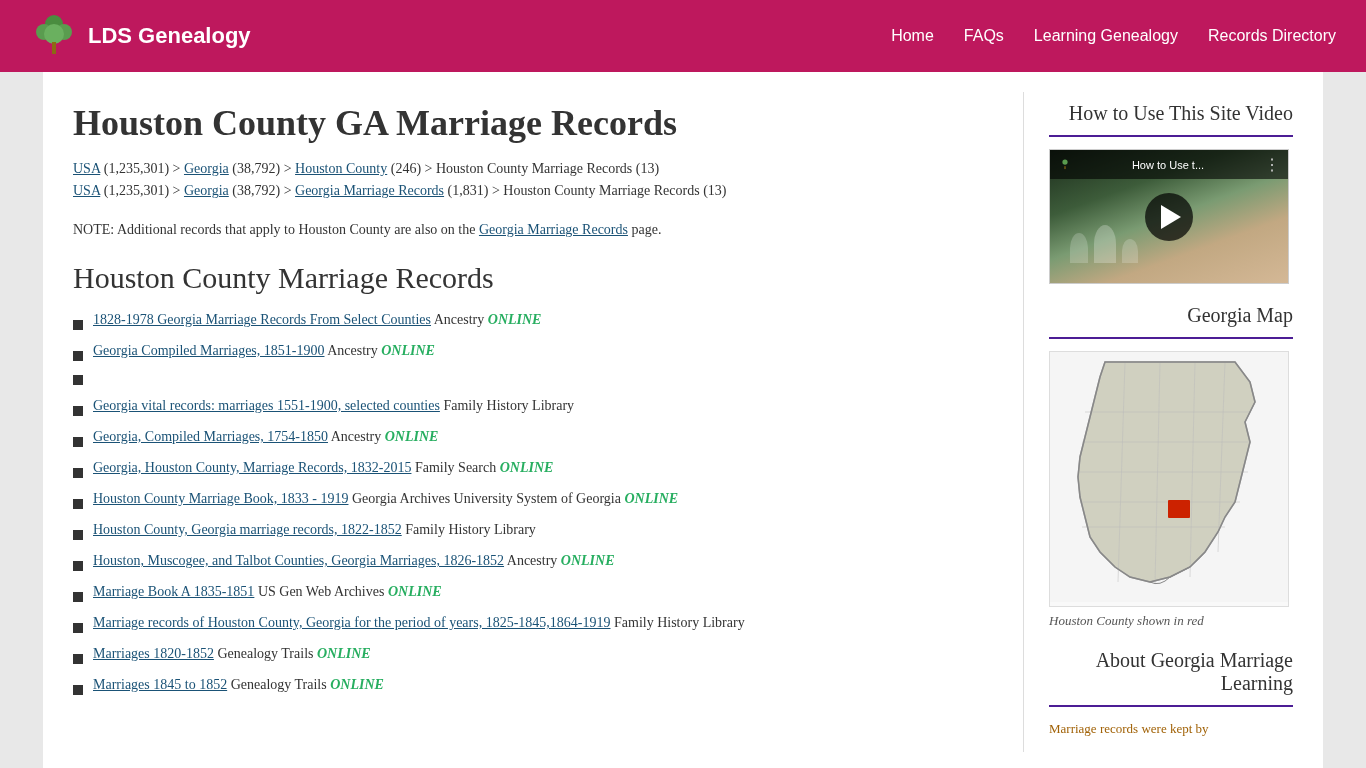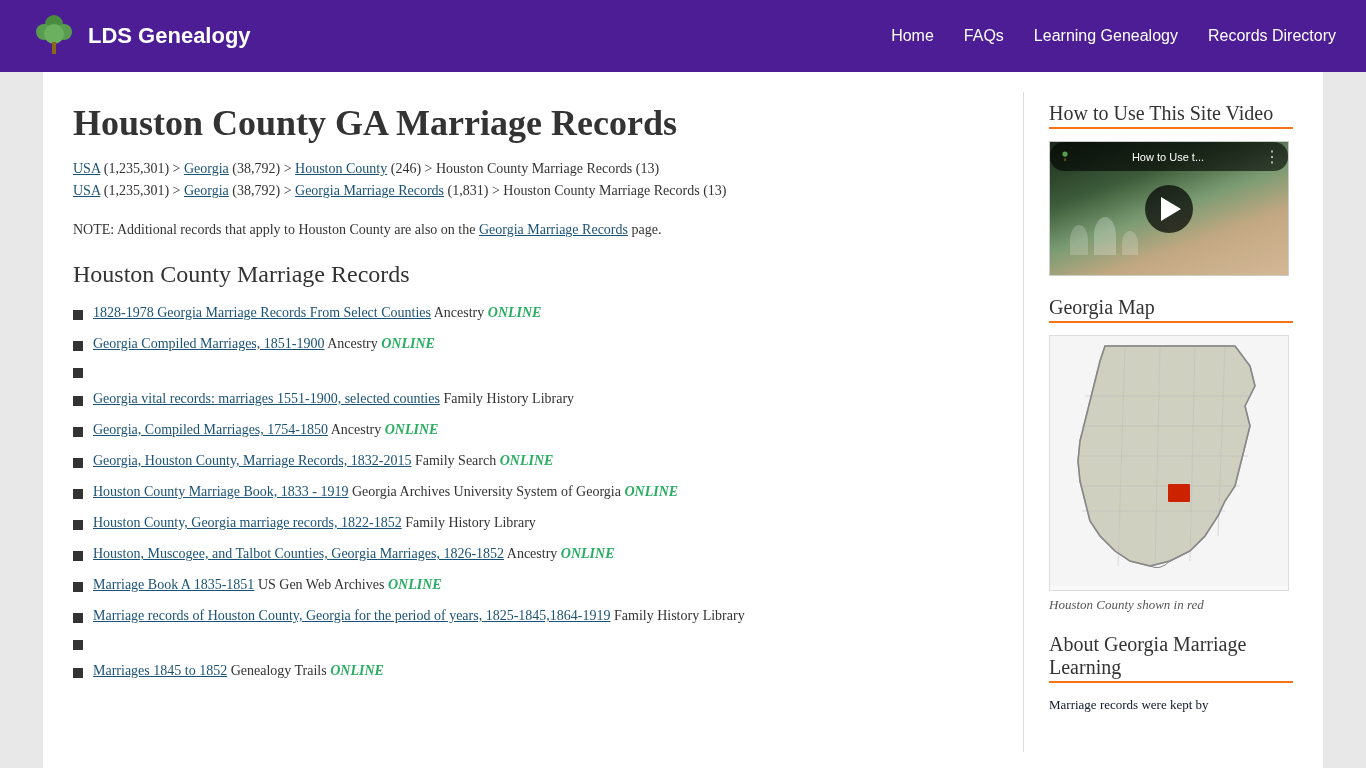--- a/index.html
+++ b/index.html
@@ -1,20 +1,20 @@
 <!DOCTYPE html>
 <html><head>
   <meta charset="utf-8">
   <style>
     * { box-sizing: border-box; margin: 0; padding: 0; }
     body { font-family: Georgia, 'Times New Roman', serif; font-size: 15px; color: #333; background: #e8e8e8; }
 
     
     .header {
-      background: #4c1d95;
+      background: #be185d;
       display: flex;
       align-items: center;
       justify-content: space-between;
       padding: 8px 30px;
       height: 72px;
     }
     .logo-area {
       display: flex;
       align-items: center;
       gap: 10px;
@@ -92,36 +92,36 @@
       font-size: 14px;
       line-height: 1.6;
     }
     .note-text a {
       color: #1a5276;
       text-decoration: underline;
     }
 
     
     .section-heading {
-      font-size: 24px;
+      font-size: 30px;
       font-weight: normal;
       color: #333;
       margin-bottom: 14px;
       margin-top: 10px;
     }
 
     
     .record-list {
       list-style: none;
       padding: 0;
       margin: 0;
     }
     .record-list li {
       display: flex;
-      align-items: center;
+      align-items: flex-end;
       margin-bottom: 10px;
       font-size: 14px;
       line-height: 1.5;
     }
     .bullet-square {
       width: 10px;
       height: 10px;
       background: #333;
       flex-shrink: 0;
       margin-top: 4px;
@@ -136,24 +136,25 @@
       font-style: italic;
       font-weight: bold;
       font-size: 14px;
     }
 
     
     .sidebar-section-title {
       font-size: 20px;
       font-weight: normal;
       color: #333;
-      border-bottom: 2px solid #f97316;
-      padding-bottom: 2px;
+      border-bottom: 2px solid #4c1d95;
+      padding-bottom: 10px;
       margin-bottom: 12px;
       margin-top: 20px;
+      text-align: right;
     }
     .sidebar-section-title:first-child { margin-top: 10px; }
 
     
     .video-thumb {
       width: 240px;
       height: 135px;
       background: #222;
       border: 1px solid #ccc;
       position: relative;
@@ -169,21 +170,20 @@
     .video-overlay-bar {
       position: absolute;
       top: 0;
       left: 0;
       right: 0;
       background: rgba(0,0,0,0.6);
       padding: 5px 8px;
       display: flex;
       justify-content: space-between;
       align-items: center;
-      border-radius: 14px;
     }
     .video-overlay-bar .logo-small {
       color: #fff;
       font-size: 11px;
       display: flex;
       align-items: center;
       gap: 4px;
     }
     .video-overlay-text {
       color: #fff;
@@ -223,21 +223,21 @@
       font-size: 13px;
       color: #555;
       margin-top: 6px;
       font-style: italic;
     }
 
     
     .about-text {
       font-size: 13px;
       line-height: 1.6;
-      color: #0f172a;
+      color: #a16207;
     }
   </style>
 </head>
 <body>
 
 <header class="header">
   <div class="logo-area">
     <svg class="logo-icon" viewBox="0 0 48 48" xmlns="http://www.w3.org/2000/svg">
       <circle cx="24" cy="12" r="9" fill="#4a8c3f"></circle>
       <circle cx="14" cy="20" r="8" fill="#5a9c4f"></circle>
@@ -338,20 +338,21 @@
           <span><a href="#">Marriage Book A 1835-1851</a> US Gen Web Archives <span class="online-badge"><em>ONLINE</em></span></span>
         </li>
 
         <li>
           <span class="bullet-square"></span>
           <span><a href="#">Marriage records of Houston County, Georgia for the period of years, 1825-1845,1864-1919</a> Family History Library</span>
         </li>
 
         <li>
           <span class="bullet-square"></span>
+          <span><a href="#">Marriages 1820-1852</a> Genealogy Trails <span class="online-badge"><em>ONLINE</em></span></span>
         </li>
 
         <li>
           <span class="bullet-square"></span>
           <span><a href="#">Marriages 1845 to 1852</a> Genealogy Trails <span class="online-badge"><em>ONLINE</em></span></span>
         </li>
 
       </ul>
 
     </main>

